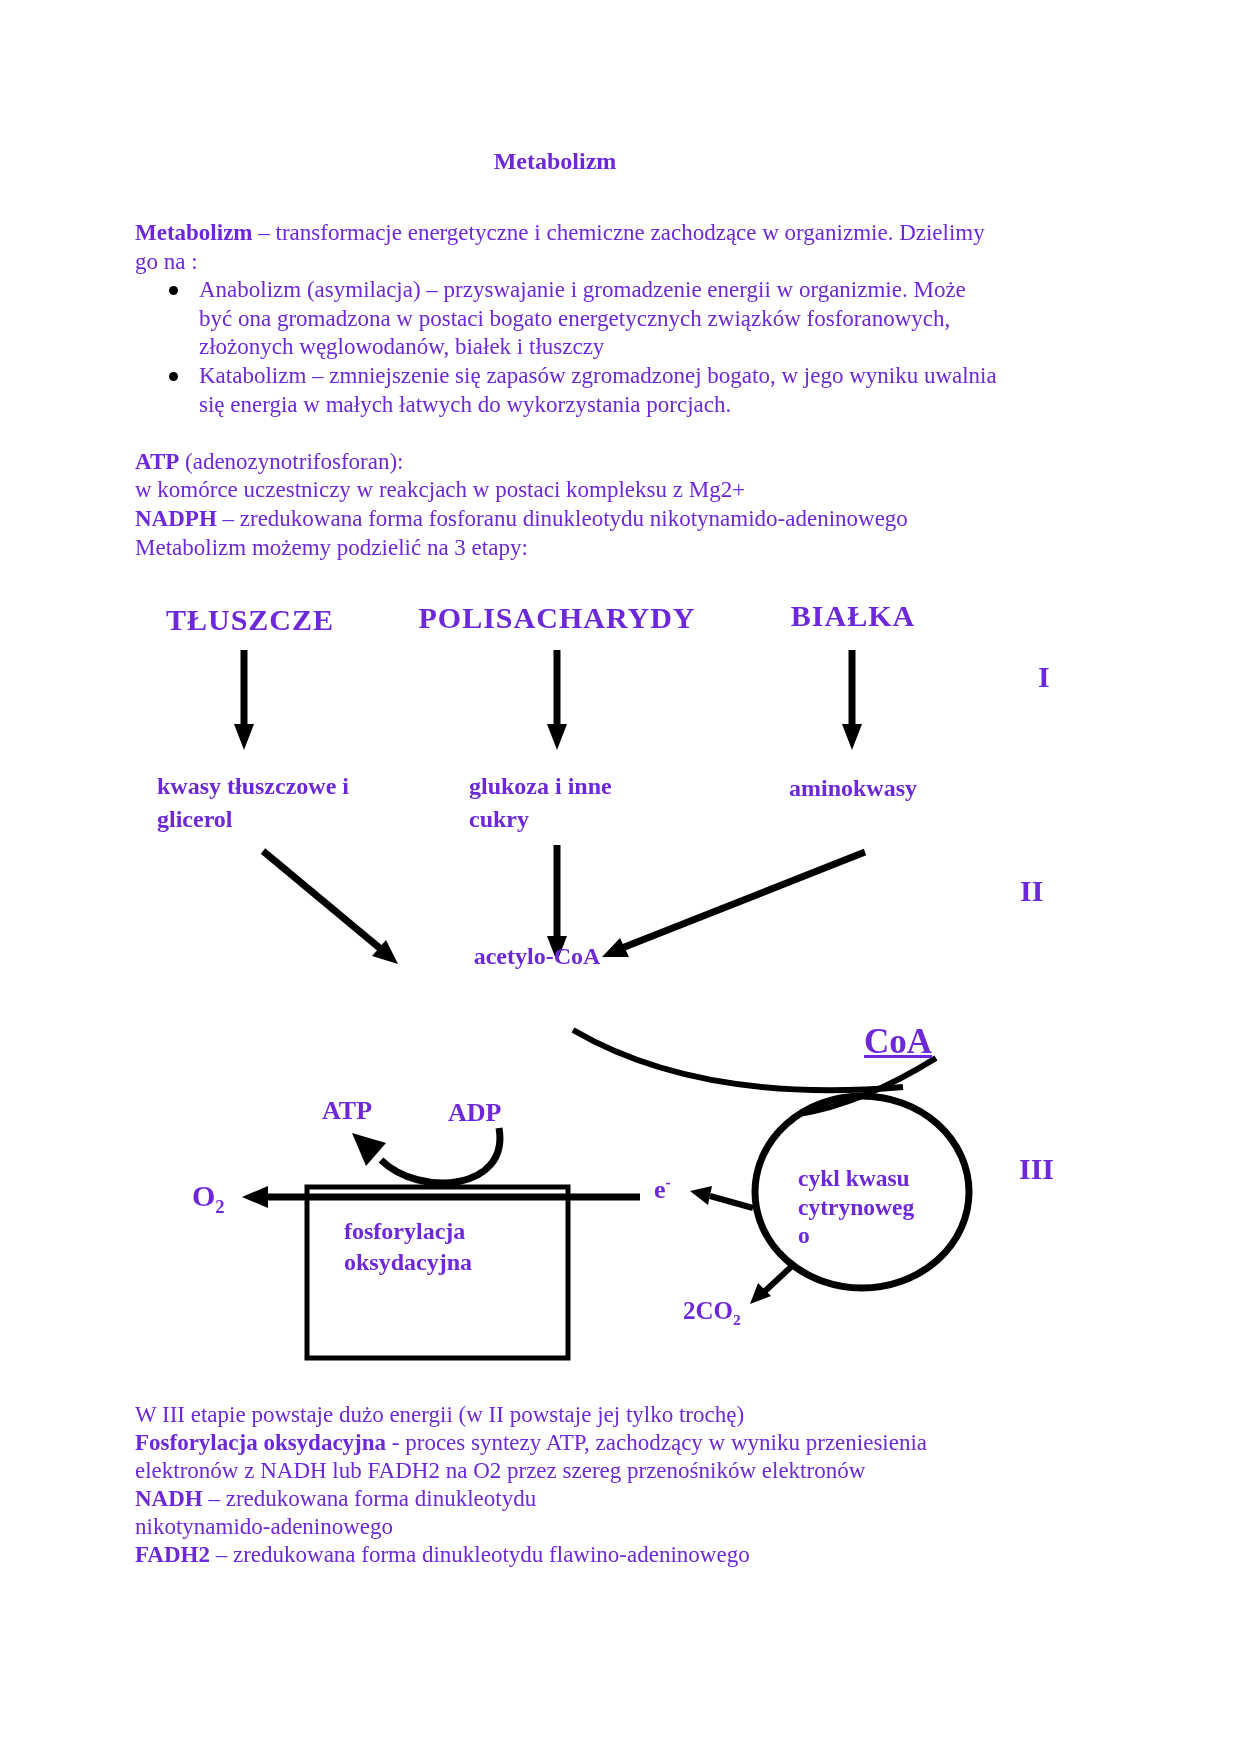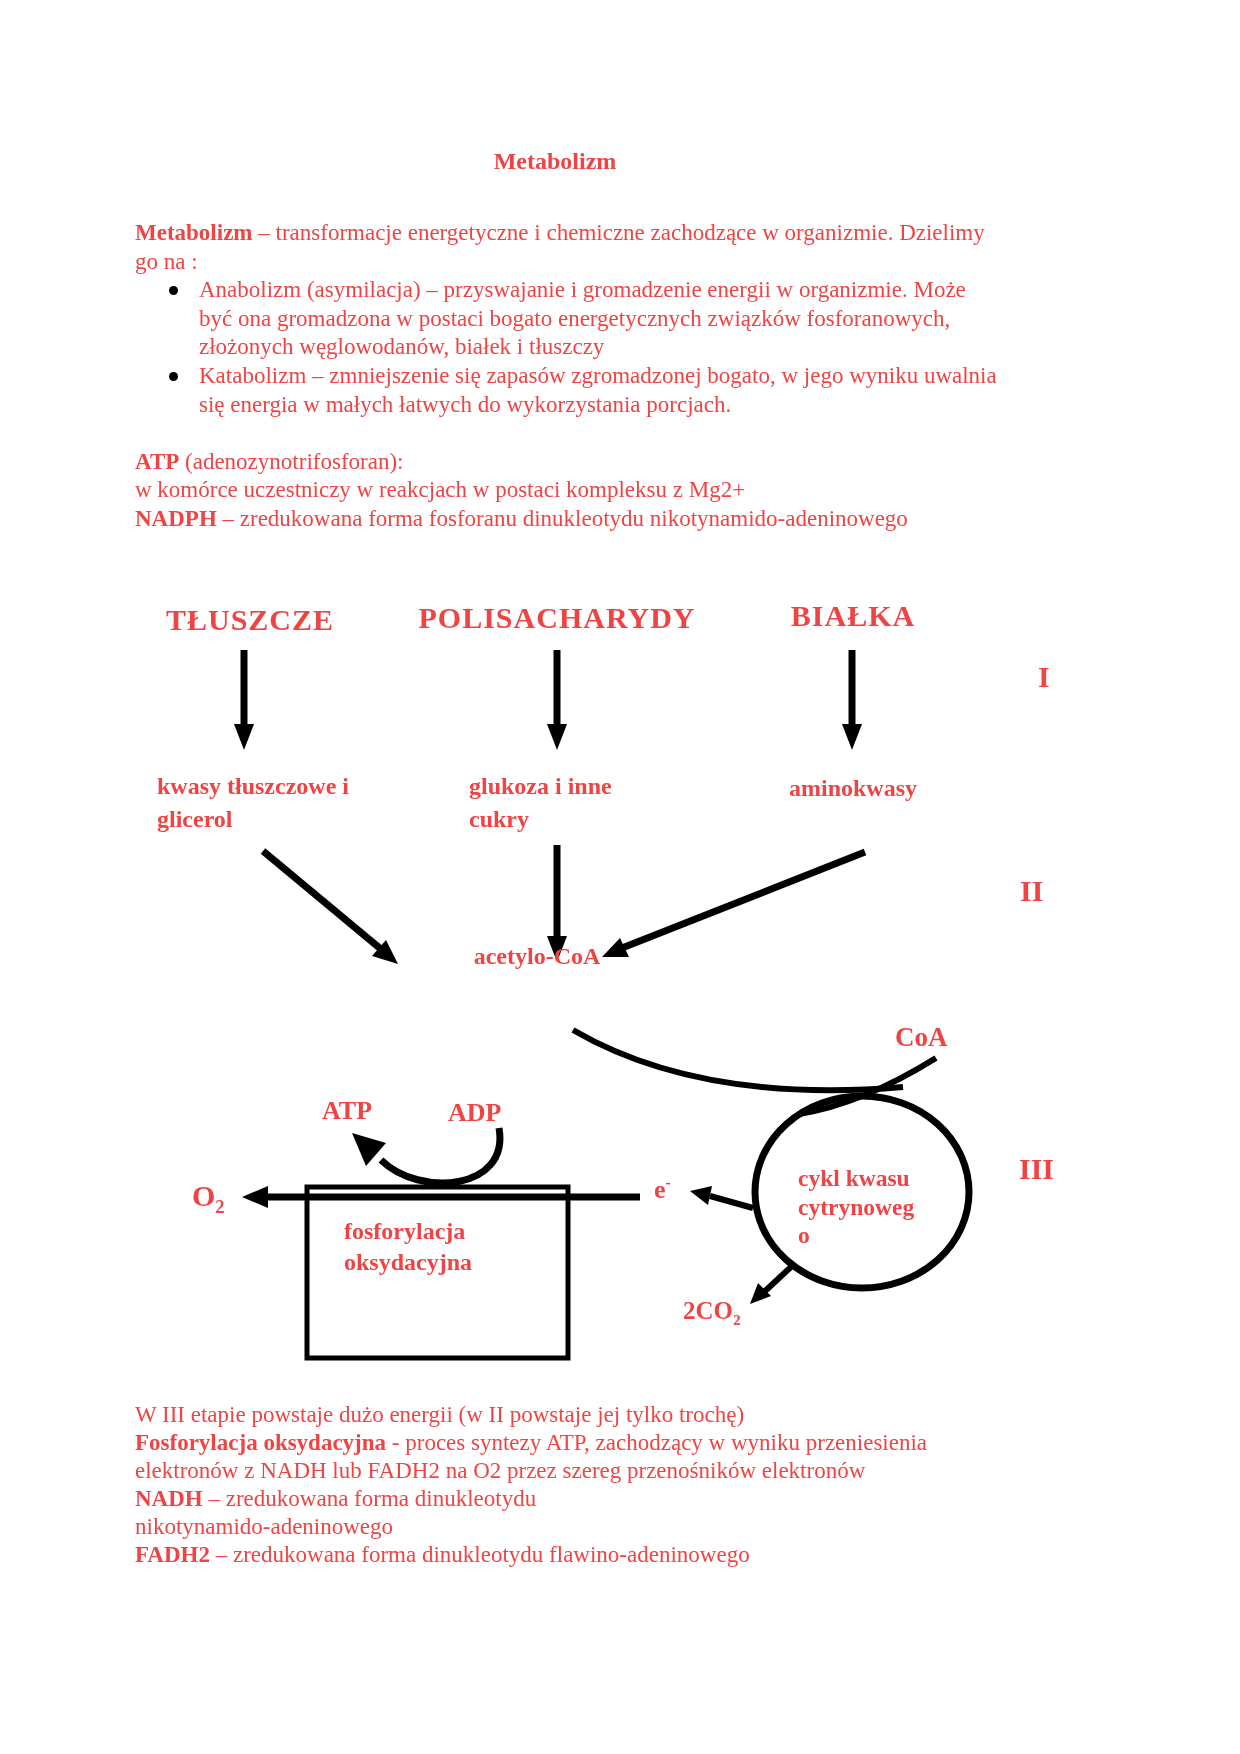--- a/index.html
+++ b/index.html
@@ -1,21 +1,21 @@
 <!DOCTYPE html>
 <html><head>
 <meta charset="utf-8">
 <style>
   html,body{margin:0;padding:0;background:#e8e8e8;}
   .page{
     position:relative;
     width:1240px;height:1754px;
     background:#ffffff;
     font-family:"Liberation Serif","DejaVu Serif",serif;
-    color:#ef4444;
+    color:#6d28d9;
     overflow:hidden;
     margin:0 auto;
   }
   .abs{position:absolute;}
   .nowrap{white-space:nowrap;}
   .prelines{white-space:pre-line;}
   .b{font-weight:bold;}
 
   .title{left:405px;top:148px;width:300px;font-size:24px;font-weight:bold;text-align:center;}
 
@@ -33,21 +33,21 @@
   .num1{left:1038px;top:660px;}
   .num2{left:1020px;top:874px;}
   .num3{left:1019px;top:1152px;}
 
   .product{font-size:24px;font-weight:bold;line-height:33px;}
   .prod-fats{left:157px;top:770px;}
   .prod-sugars{left:469px;top:770px;}
   .prod-amino{left:789px;top:772px;}
 
   .acetyl{left:387px;top:943px;width:300px;font-size:24px;font-weight:bold;text-align:center;}
-  .coa{left:895px;top:1022px;font-size:27px;font-weight:bold;}
+  .coa{left:864px;top:1022px;font-size:35px;font-weight:bold;text-decoration:underline;}
 
   .atp{left:287px;top:1096px;width:120px;font-size:26px;font-weight:bold;text-align:center;}
   .adp{left:448px;top:1098px;width:120px;font-size:26px;font-weight:bold;}
 
   .o2{left:192px;top:1179px;font-size:30px;font-weight:600;}
   .o2 sub,.co2 sub{font-size:0.62em;}
   .electron{left:654px;top:1174px;font-size:26px;font-weight:600;}
   .electron sup{font-size:0.62em;}
 
   .cycle{left:798px;top:1164px;font-size:23.5px;font-weight:bold;line-height:28.5px;}
@@ -132,20 +132,21 @@
     <div class="bodyline bullet-line">złożonych węglowodanów, białek i tłuszczy</div>
 
     <div class="bodyline bullet-line"><span class="dot"></span><span>Katabolizm – zmniejszenie się zapasów zgromadzonej bogato, w jego wyniku uwalnia</span></div>
     <div class="bodyline bullet-line">się energia w małych łatwych do wykorzystania porcjach.</div>
 
     <div class="bodyline">&nbsp;</div>
 
     <div class="bodyline"><span class="b">ATP</span><span> (adenozynotrifosforan):</span></div>
     <div class="bodyline">w komórce uczestniczy w reakcjach w postaci kompleksu z Mg2+</div>
     <div class="bodyline"><span class="b">NADPH</span><span> – zredukowana forma fosforanu dinukleotydu nikotynamido-adeninowego</span></div>
+    <div class="bodyline">Metabolizm możemy podzielić na 3 etapy:</div>
   </div>
 
   <div class="abs hdr hdr-fats">TŁUSZCZE</div>
   <div class="abs hdr hdr-poly">POLISACHARYDY</div>
   <div class="abs hdr hdr-prot">BIAŁKA</div>
 
   <div class="abs numeral num1">I</div>
   <div class="abs numeral num2">II</div>
   <div class="abs numeral num3">III</div>
 

